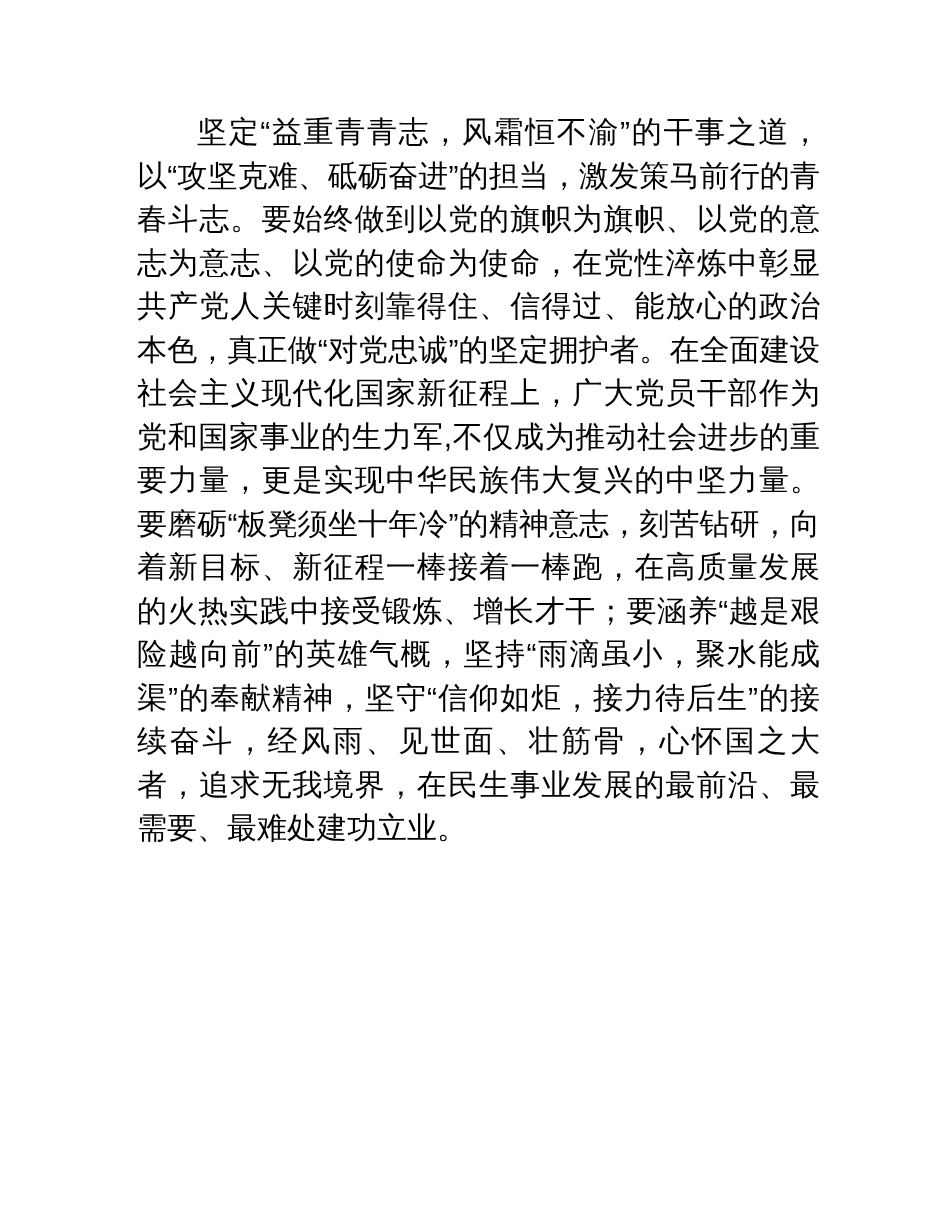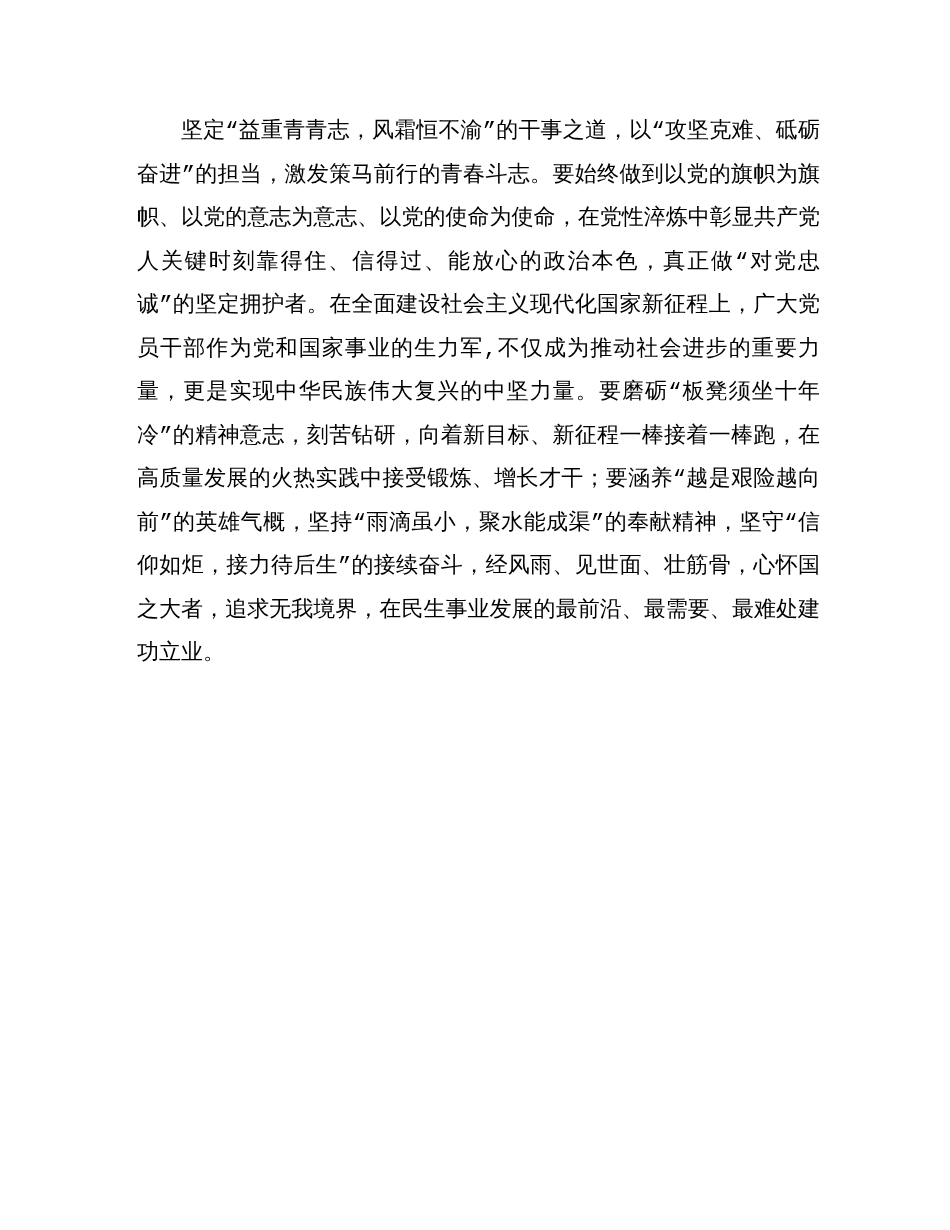--- a/index.html
+++ b/index.html
@@ -16,28 +16,27 @@
   .doc-page {
     box-sizing: border-box;
     width: 950px;
     height: 1230px;
     background: #ffffff;
     padding: 110px 130px 0 137px;
   }
   .doc-page p.body-text {
     margin: 0 0 7px 0;
     color: #000000;
-    font-size: 22px;
+    font-size: 30px;
     line-height: 43.5px;
     text-align: justify;
     text-justify: inter-ideograph;
     text-indent: 2em;
     word-break: break-all;
     overflow-wrap: break-word;
-    font-family: Liberation Mono, monospace;
   }
 </style>
 </head>
 <body>
 
 <div class="doc-page">
   <p class="body-text">坚定“益重青青志，风霜恒不渝”的干事之道，以“攻坚克难、砥砺奋进”的担当，激发策马前行的青春斗志。要始终做到以党的旗帜为旗帜、以党的意志为意志、以党的使命为使命，在党性淬炼中彰显共产党人关键时刻靠得住、信得过、能放心的政治本色，真正做“对党忠诚”的坚定拥护者。在全面建设社会主义现代化国家新征程上，广大党员干部作为党和国家事业的生力军,不仅成为推动社会进步的重要力量，更是实现中华民族伟大复兴的中坚力量。要磨砺“板凳须坐十年冷”的精神意志，刻苦钻研，向着新目标、新征程一棒接着一棒跑，在高质量发展的火热实践中接受锻炼、增长才干；要涵养“越是艰险越向前”的英雄气概，坚持“雨滴虽小，聚水能成渠”的奉献精神，坚守“信仰如炬，接力待后生”的接续奋斗，经风雨、见世面、壮筋骨，心怀国之大者，追求无我境界，在民生事业发展的最前沿、最需要、最难处建功立业。</p>
 </div>
 
 </body></html>

